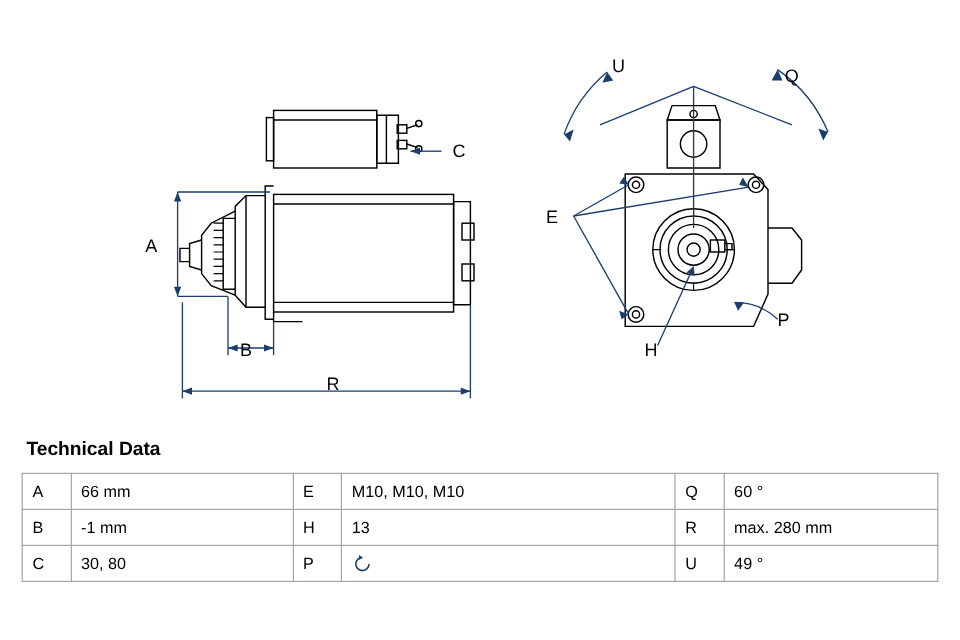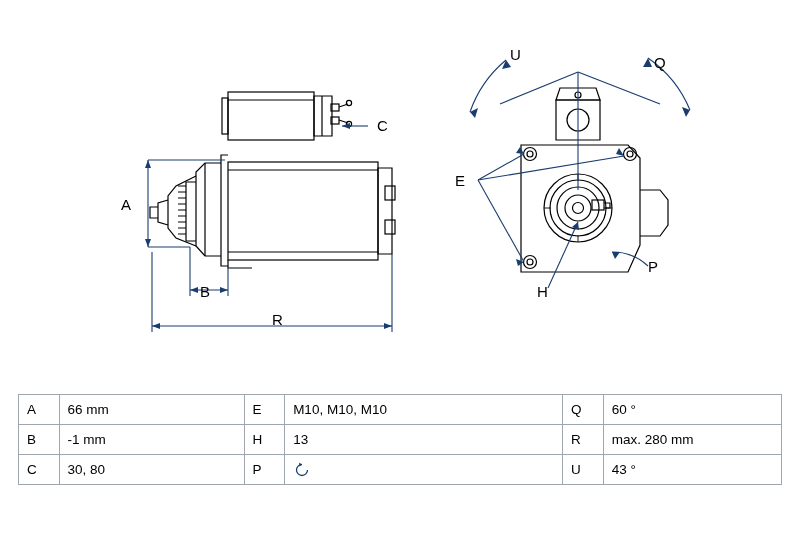--- a/index.html
+++ b/index.html
@@ -202,20 +202,21 @@
       <text x="377" y="131">C</text>
       <text x="455" y="186">E</text>
       <text x="537" y="297">H</text>
       <text x="648" y="272">P</text>
       <text x="654" y="68">Q</text>
       <text x="272" y="325">R</text>
       <text x="510" y="60">U</text>
     </g>
   </svg>
 
+  <div class="tech-title">Technical Data</div>
 
   <table class="tech">
     <tbody>
       <tr>
         <td class="key">A</td>
         <td class="val-a">66 mm</td>
         <td class="key">E</td>
         <td class="val-b">M10, M10, M10</td>
         <td class="key">Q</td>
         <td class="val-c">60 °</td>
@@ -234,18 +235,18 @@
         <td class="key">P</td>
         <td class="val-b">
           <span class="rot-icon">
             <svg width="18" height="18" viewBox="0 0 18 18" fill="none" stroke="#1a3d6e" stroke-width="1.3">
               <path d="M14.5 9 A 5.5 5.5 0 1 1 9 3.5"></path>
               <path d="M9 3.5 L6.2 1.6 L6.4 5.6 Z" fill="#1a3d6e" stroke="none"></path>
             </svg>
           </span>
         </td>
         <td class="key">U</td>
-        <td class="val-c">43 °</td>
+        <td class="val-c">49 °</td>
       </tr>
     </tbody>
   </table>
 
 </div>
 
 </body></html>

